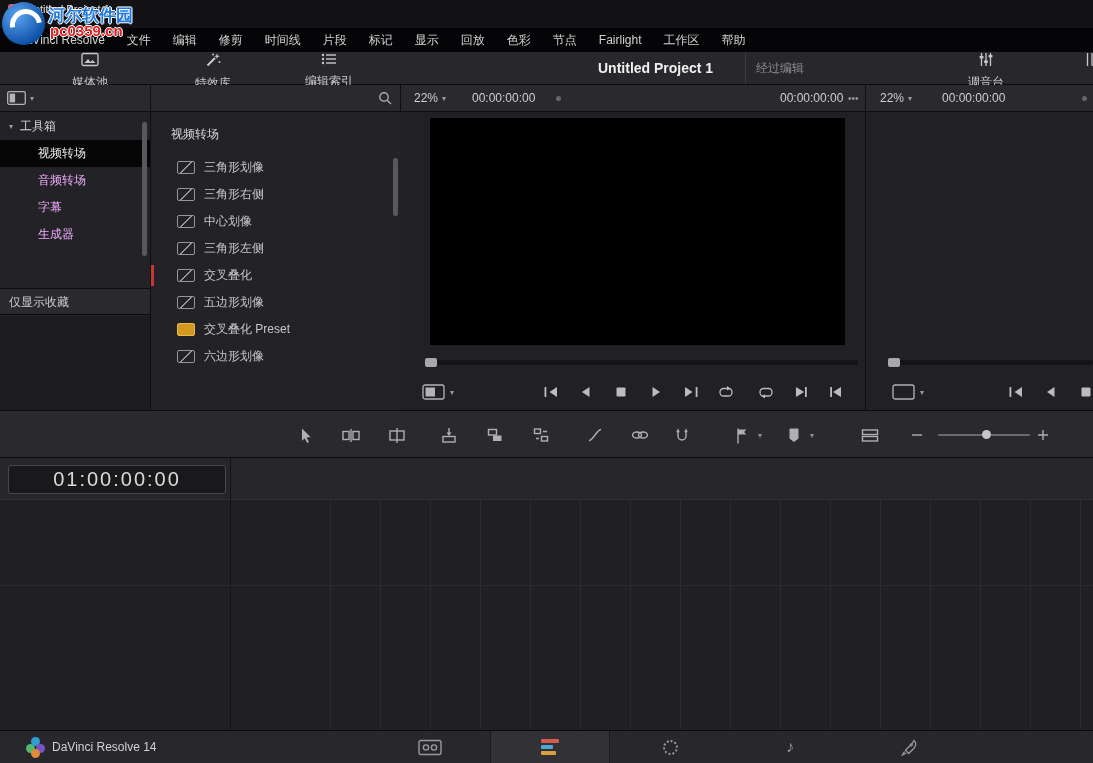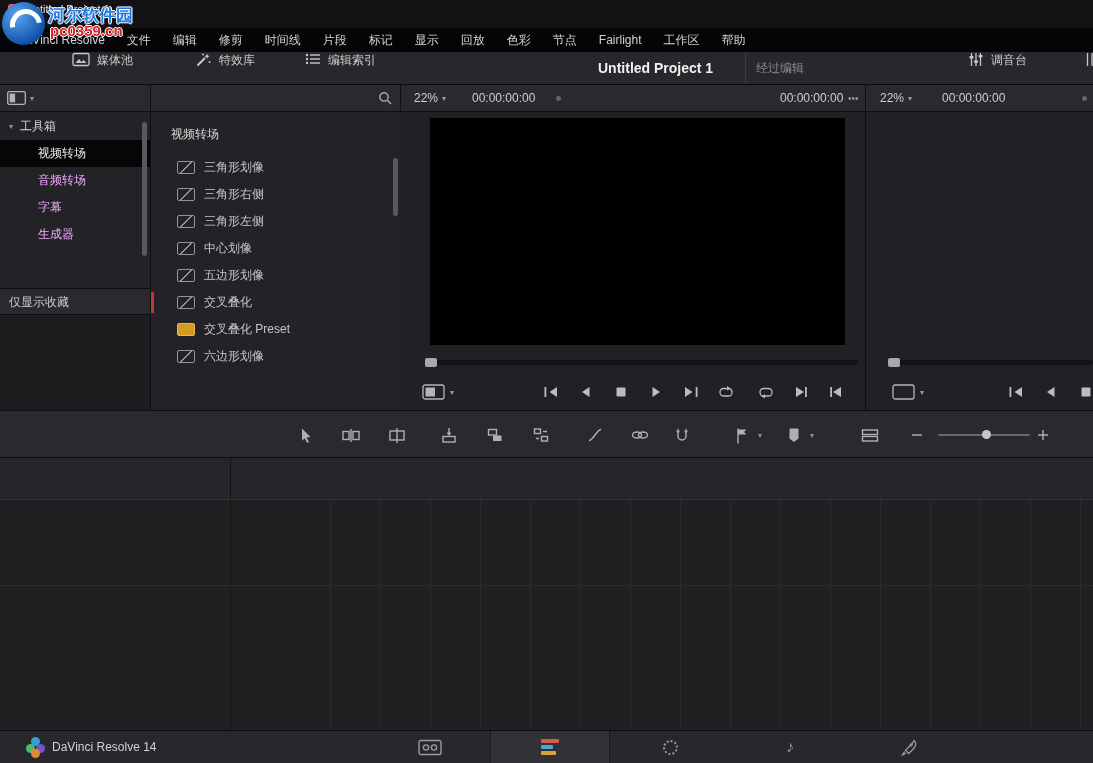--- a/index.html
+++ b/index.html
@@ -9,21 +9,21 @@
 svg{display:block;}
 
 .titlebar{left:0;top:0;width:100%;height:28px;background:#121215;}
 .app-ico{left:8px;top:4px;width:12px;height:12px;border-radius:3px;background:linear-gradient(135deg,#e06a50,#b04ae0 70%,#4a6ae0);}
 .title-text{left:26px;top:3px;font-size:11px;color:#e6e6e6;white-space:nowrap;}
 
 .menubar{left:0;top:28px;width:100%;height:24px;background:#050507;display:flex;align-items:center;padding-left:6px;}
 .menu-item{font-size:12px;color:#d2d2d2;padding:0 11px;line-height:24px;white-space:nowrap;cursor:default;}
 
 .toolbar{left:0;top:52px;width:100%;height:33px;background:#28282c;border-bottom:1px solid #0a0a0b;}
-.tb-btn{position:absolute;top:0;height:32px;display:flex;gap:7px;font-size:12px;color:#cccccc;}
+.tb-btn{position:absolute;top:0;height:32px;display:flex;align-items:center;gap:7px;font-size:12px;color:#cccccc;flex-direction:column;}
 .proj-title{position:absolute;left:598px;top:0;height:32px;display:flex;align-items:center;font-size:14px;font-weight:bold;color:#f0f0f0;}
 .proj-status{position:absolute;left:745px;top:0;height:32px;display:flex;align-items:center;font-size:12px;color:#8e8e92;padding-left:10px;border-left:1px solid #3c3c40;}
 
 .viewerbar{left:0;top:85px;width:100%;height:27px;background:#2a2a2e;border-bottom:1px solid #101013;}
 .vb-sep{position:absolute;top:0;width:1px;height:27px;background:#101013;}
 .vb-txt{position:absolute;top:0;height:26px;display:flex;align-items:center;font-size:12px;color:#cfcfcf;gap:4px;}
 .chev{font-size:8px;color:#9a9a9e;}
 .vb-dot{position:absolute;top:11px;width:5px;height:5px;border-radius:50%;background:#66666a;}
 
 .toolbox{left:0;top:112px;width:150px;height:298px;background:#232327;}
@@ -218,33 +218,33 @@
     <div class="tr-item">
       <span class="fx-ico"></span>
       <span>三角形划像</span>
     </div>
     <div class="tr-item">
       <span class="fx-ico"></span>
       <span>三角形右侧</span>
     </div>
     <div class="tr-item">
       <span class="fx-ico"></span>
+      <span>中心划像</span>
+    </div>
+    <div class="tr-item">
+      <span class="fx-ico"></span>
       <span>三角形左侧</span>
     </div>
-    <div class="tr-item">
-      <span class="fx-ico"></span>
-      <span>中心划像</span>
+    <div class="tr-item marked">
+      <span class="fx-ico"></span>
+      <span>交叉叠化</span>
     </div>
     <div class="tr-item">
       <span class="fx-ico"></span>
       <span>五边形划像</span>
-    </div>
-    <div class="tr-item marked">
-      <span class="fx-ico"></span>
-      <span>交叉叠化</span>
     </div>
     <div class="tr-item">
       <span class="fx-ico fill"></span>
       <span>交叉叠化 Preset</span>
     </div>
     <div class="tr-item">
       <span class="fx-ico"></span>
       <span>六边形划像</span>
     </div>
     <span class="sbar" style="left:242px;top:46px;height:58px;"></span>
@@ -440,20 +440,21 @@
           <path d="M2 7h10M7 2v10"></path>
         </svg>
       </span>
   </div>
 
   <div class="ab timeline">
     <div class="tl-grid"></div>
     <div class="tl-ruler"></div>
     <div class="tl-vsep"></div>
     <div class="tl-hline"></div>
+    <div class="timecode-box">01:00:00:00</div>
   </div>
 
   <div class="ab bottombar">
     <span class="logo">
       <i style="left:5px;top:0;background:#2f9fd8"></i>
       <i style="left:0;top:7px;background:#52b86a"></i>
       <i style="left:10px;top:7px;background:#7a52c8"></i>
       <i style="left:5px;top:12px;background:#e08a3a"></i>
     </span>
     <span class="app-name">DaVinci Resolve 14</span>

